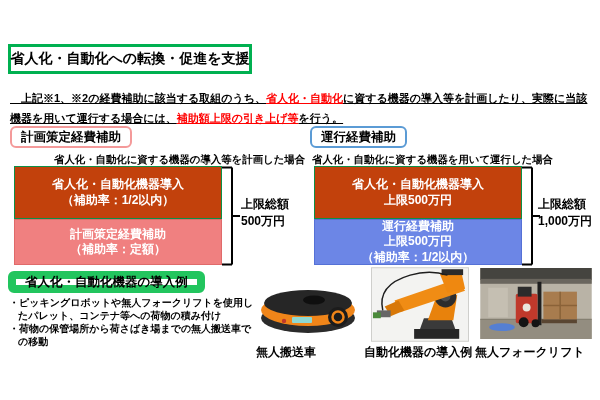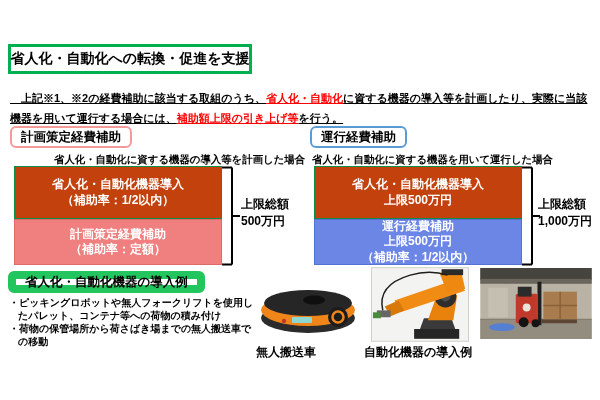--- a/index.html
+++ b/index.html
@@ -169,14 +169,15 @@
       <circle cx="56" cy="56" r="4" fill="#141414"></circle>
       <rect x="62" y="52" width="36" height="4" fill="#5A4632"></rect>
       <rect x="64" y="24" width="34" height="28" fill="#A87C4E"></rect>
       <line x1="81" y1="24" x2="81" y2="52" stroke="#8A6238" stroke-width="1.5"></line>
       <line x1="64" y1="38" x2="98" y2="38" stroke="#8A6238" stroke-width="1.5"></line>
     </svg>
   </div>
 
   <div class="mlabel ml-0">無人搬送車</div>
   <div class="mlabel ml-1">自動化機器の導入例</div>
+  <div class="mlabel ml-2">無人フォークリフト</div>
 
 </div>
 
 </body></html>

